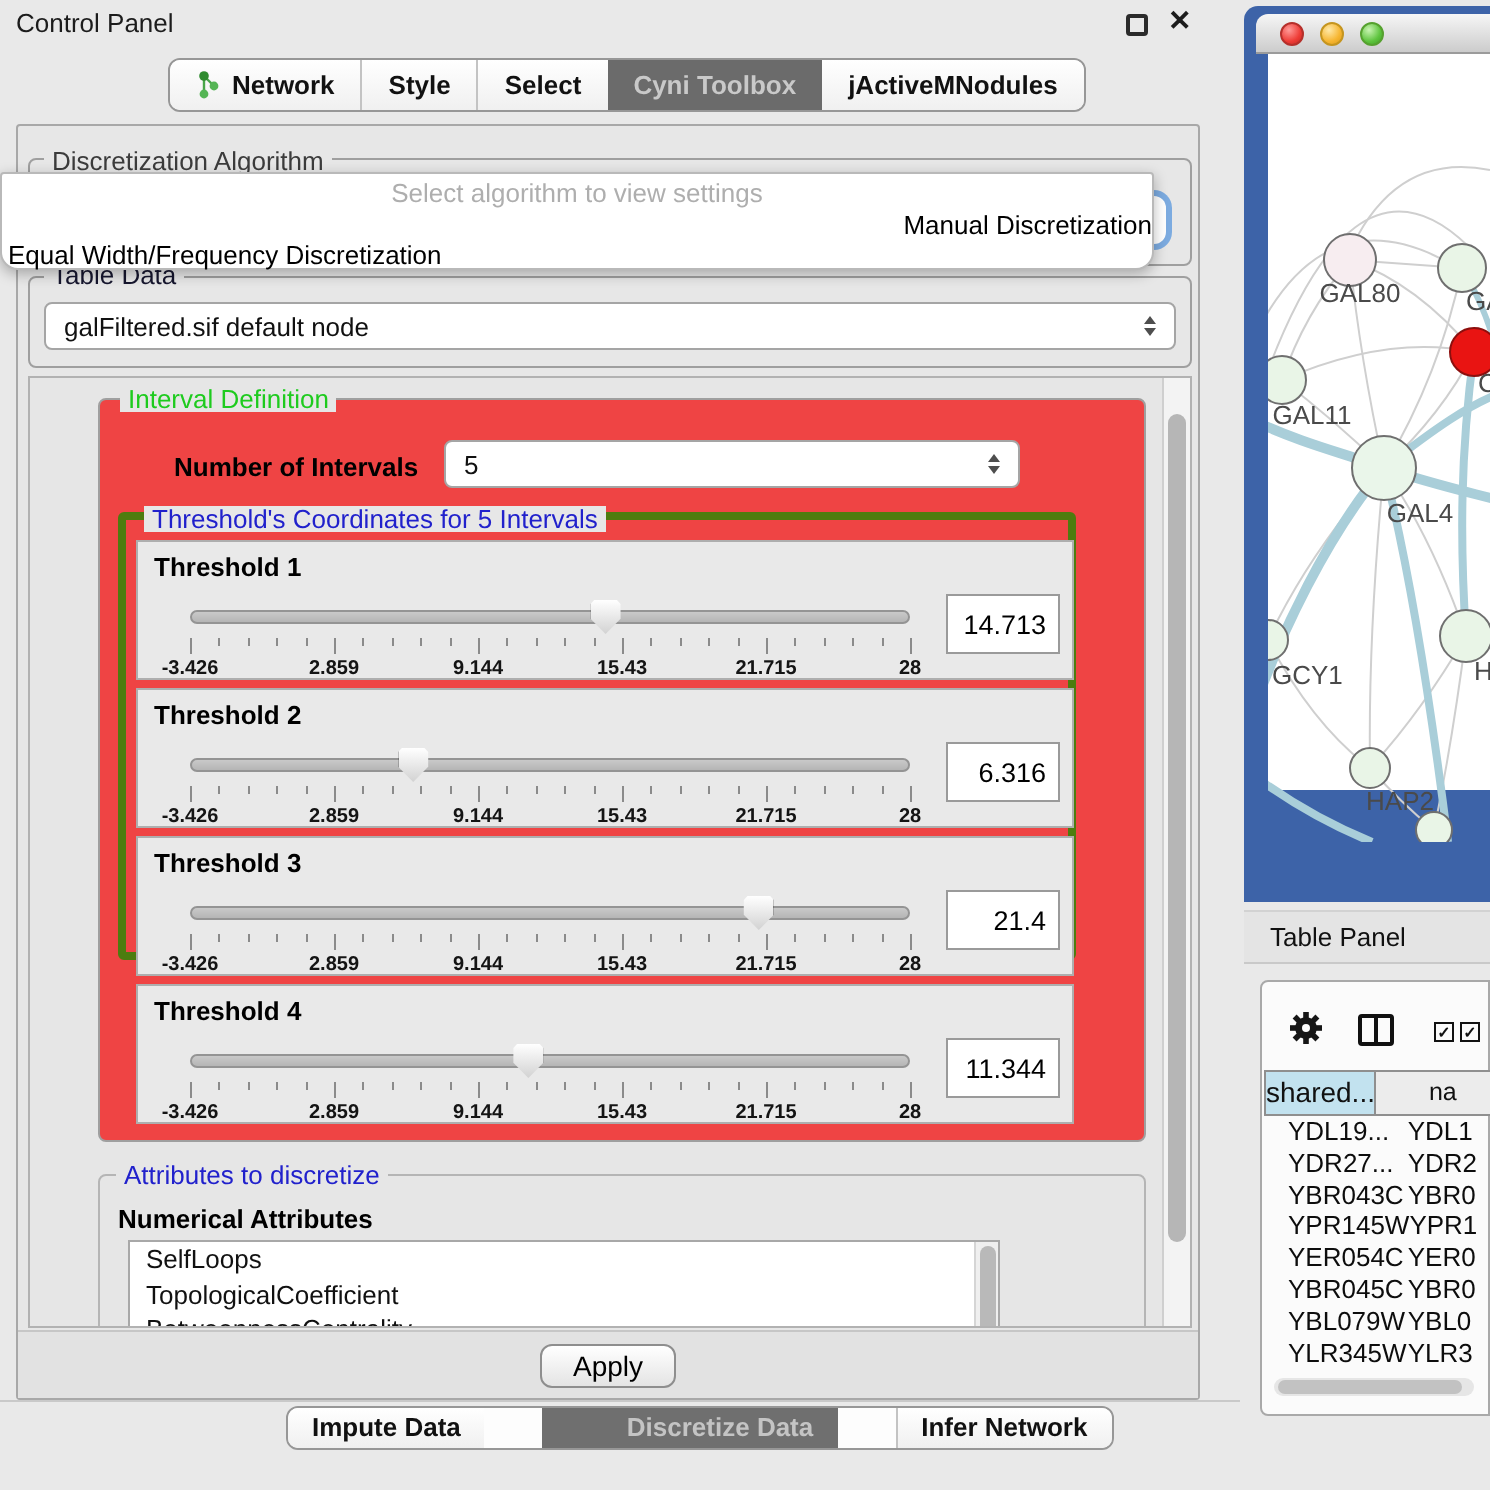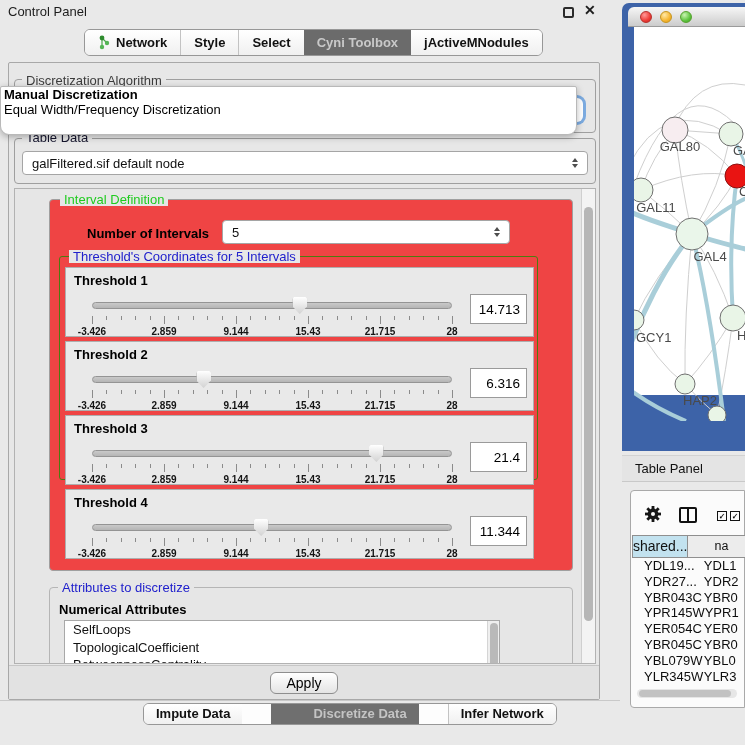--- a/index.html
+++ b/index.html
@@ -22,41 +22,41 @@
 
   .group{position:absolute;border:1px solid #9f9f9f;border-radius:4px;}
   .group-label{position:absolute;font-size:13px;background:#e7e7e7;padding:0 4px;line-height:13px;}
 
   .algo-group{left:14px;top:79px;width:582px;height:54px;}
   .algo-label{left:22px;top:74px;color:#3c3c3c;}
   .algo-combo{left:20px;top:98px;width:563px;height:24px;background:#fff;border-radius:6px;box-shadow:0 0 0 3px rgba(105,160,222,.85);z-index:2;}
 
   .popup{left:0;top:86px;width:577px;height:49px;background:#ffffff;border:1px solid #b9b9b9;border-radius:2px 2px 9px 9px;box-shadow:0 2px 7px rgba(0,0,0,.28);z-index:10;}
   .popup-ph{text-align:center;color:#aeaeae;font-size:13px;line-height:16px;margin-top:2px;}
-  .popup-o1{font-size:13px;font-weight:bold;color:#000;line-height:15px;padding-left:3px;}
+  .popup-o1{font-size:13px;font-weight:normal;color:#000;line-height:15px;padding-left:3px;text-align:right;}
   .popup-o2{font-size:13px;color:#000;line-height:15px;padding-left:3px;}
 
   .td-group{left:14px;top:138px;width:582px;height:46px;}
   .td-label{left:22px;top:131px;color:#16162e;}
   .combo{position:absolute;background:#fff;border:1px solid #a5a5a5;border-radius:4px;font-size:13px;color:#111;display:flex;align-items:center;padding-left:9px;}
   .td-combo{left:22px;top:151px;width:566px;height:24px;}
   .stepper{position:absolute;right:9px;top:50%;transform:translateY(-50%);display:flex;flex-direction:column;gap:2px;}
   .arr-up{width:0;height:0;border-left:3.5px solid transparent;border-right:3.5px solid transparent;border-bottom:4.5px solid #4e4e4e;}
   .arr-dn{width:0;height:0;border-left:3.5px solid transparent;border-right:3.5px solid transparent;border-top:4.5px solid #4e4e4e;}
 
   .scrollpane{left:14px;top:188px;width:582px;height:476px;border:1px solid #b2b2b2;background:#e6e6e6;overflow:hidden;}
   .vscroll{position:absolute;right:0;top:0;width:14px;height:100%;background:#f3f3f3;border-left:1px solid #cfcfcf;}
   .vthumb{position:absolute;left:2px;width:9px;border-radius:5px;background:#b6b6b6;}
 
   .ig{left:34px;top:10px;width:524px;height:372px;border-color:#9f9f9f;background:#ef4444;}
   .ig-label{left:10px;top:-7px;color:var(--green_title,#1ecb1e);background:#e6e6e6;}
   .noi-label{position:absolute;left:37px;top:26px;font-size:13px;font-weight:bold;color:#000;}
   .noi-combo{left:172px;top:20px;width:288px;height:24px;}
 
-  .tg{position:absolute;left:9px;top:56px;width:479px;height:224px;border:1px solid #4d7c0f;border-radius:3px;}
+  .tg{position:absolute;left:9px;top:56px;width:479px;height:224px;border:4px solid #4d7c0f;border-radius:3px;}
   .tg-label{left:9px;top:-7px;color:var(--blue_title,#2222cc);background:#e7e7e7;}
 
   .thr-row{position:absolute;left:5px;width:469px;height:70px;border:1px solid #aeaeae;background:#e9e9e9;}
   .thr-label{position:absolute;left:8px;top:5px;font-size:13px;font-weight:bold;color:#000;}
   .thr-slider{position:absolute;left:26px;top:28px;width:360px;height:40px;}
   .track{position:absolute;left:0;right:0;top:6px;height:7px;border:1px solid #949494;border-radius:4px;background:linear-gradient(#c9c9c9,#b5b5b5);}
   .thumb{position:absolute;top:1px;width:15px;height:17px;transform:translateX(-50%);background:linear-gradient(#ffffff,#d2d2d2);clip-path:polygon(12% 0,88% 0,100% 12%,100% 55%,50% 100%,0 55%,0 12%);filter:drop-shadow(0 0 1px rgba(0,0,0,.55));}
   .ticks{position:absolute;left:0;right:0;top:20px;height:8px;}
   .tick{position:absolute;width:1px;background:#8b8b8b;top:0;}
   .tick.major{height:8px;}
@@ -143,20 +143,21 @@
         </div>
     </div>
 
     <div class="abs body-panel"></div>
 
     <div class="group algo-group"></div>
     <div class="group-label abs algo-label">Discretization Algorithm</div>
     <div class="abs algo-combo"></div>
 
     <div class="abs popup">
+      <div class="popup-ph">Select algorithm to view settings</div>
       <div class="popup-o1">Manual Discretization</div>
       <div class="popup-o2">Equal Width/Frequency Discretization</div>
     </div>
 
     <div class="group td-group"></div>
     <div class="group-label abs td-label">Table Data</div>
     <div class="combo td-combo">
       <span>galFiltered.sif default node</span>
       <span class="stepper">
           <span class="arr-up"></span>

